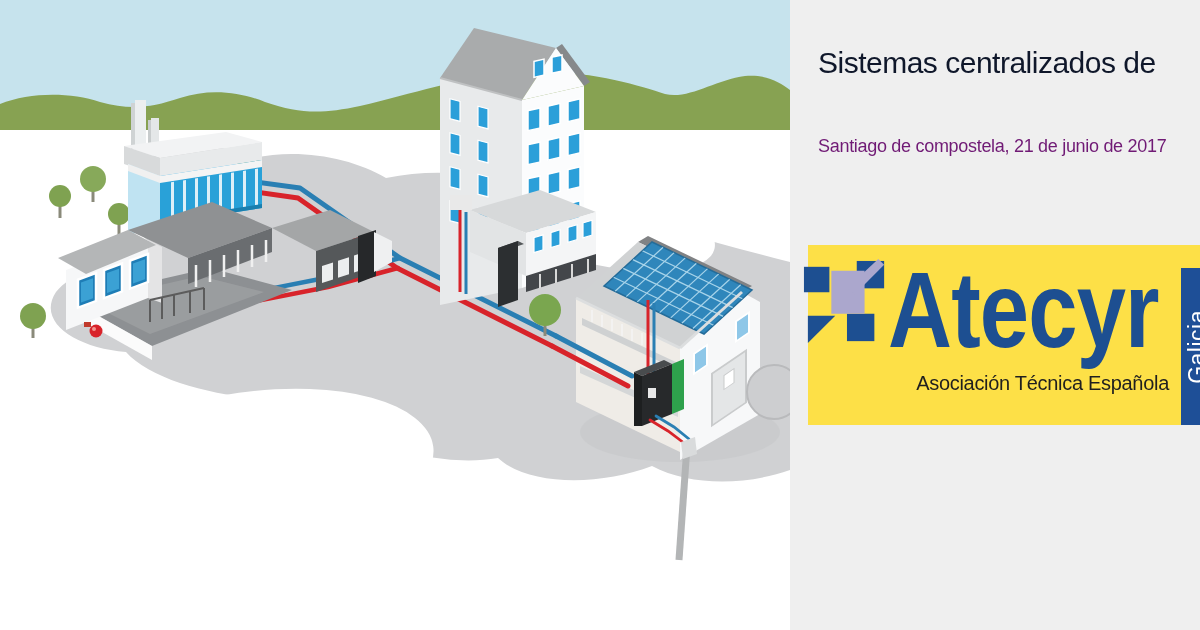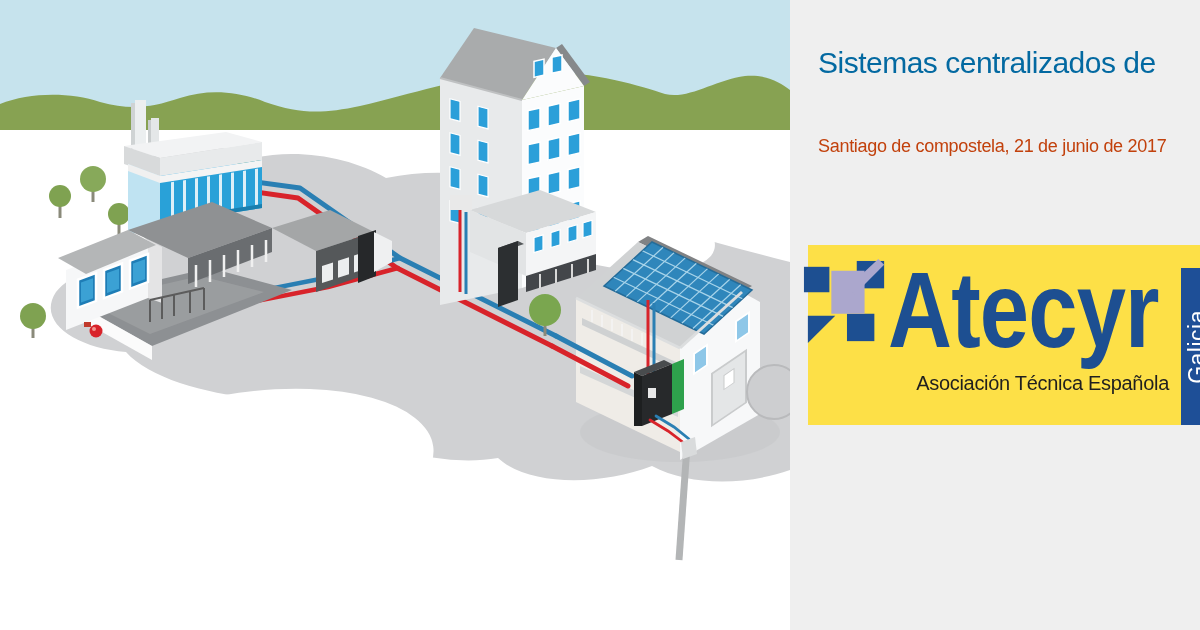--- a/index.html
+++ b/index.html
@@ -2,22 +2,22 @@
 <html lang="es"><head>
 <meta charset="utf-8">
 <style>
   html,body{margin:0;padding:0;}
   body{width:1200px;height:630px;font-family:"Liberation Sans",sans-serif;overflow:hidden;}
   .banner{position:relative;width:1200px;height:630px;background:#efefef;overflow:hidden;}
   .illustration{position:absolute;left:0;top:0;width:790px;height:630px;background:#ffffff;}
   .illustration svg{display:block;}
   .panel{position:absolute;left:790px;top:0;width:410px;height:630px;background:#efefef;}
   .title{position:absolute;left:28px;top:44px;width:370px;font-size:30px;line-height:38px;
-         letter-spacing:-0.5px;color:#0369a1;font-weight:400;}
-  .subtitle{position:absolute;left:28px;top:136px;width:370px;font-size:18px;letter-spacing:-0.3px;color:#c2410c;}
+         letter-spacing:-0.5px;color:#0f172a;font-weight:400;}
+  .subtitle{position:absolute;left:28px;top:136px;width:370px;font-size:18px;letter-spacing:-0.3px;color:#701a75;}
   .logo-card{position:absolute;left:18px;top:245px;width:405px;height:180px;background:#fde047;}
   .logo-mark{position:absolute;left:-6px;top:14px;width:88px;height:88px;}
   .wordmark{position:absolute;left:80px;top:11px;font-size:108px;line-height:108px;font-weight:bold;
             color:#1d4f91;transform:scaleX(0.82);transform-origin:left top;letter-spacing:-1px;white-space:nowrap;}
   .galicia-bar{position:absolute;left:373px;top:23px;width:32px;height:157px;background:#1e4f97;
                display:flex;align-items:center;justify-content:center;}
   .galicia-text{writing-mode:vertical-rl;transform:rotate(180deg);color:#ffffff;font-size:23px;
                 letter-spacing:0.5px;white-space:nowrap;}
   .tagline{position:absolute;right:44px;top:126px;color:#1f1f1f;
            font-size:20px;line-height:24px;letter-spacing:-0.3px;white-space:nowrap;}

